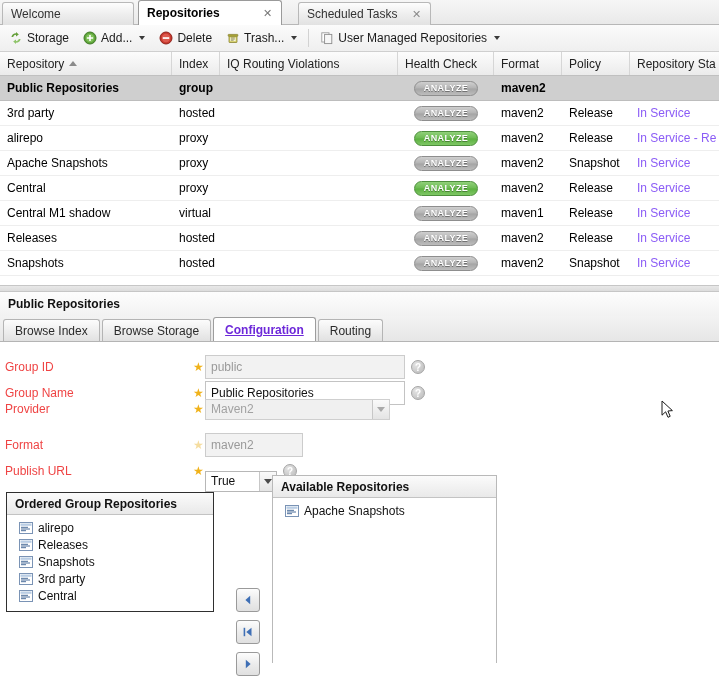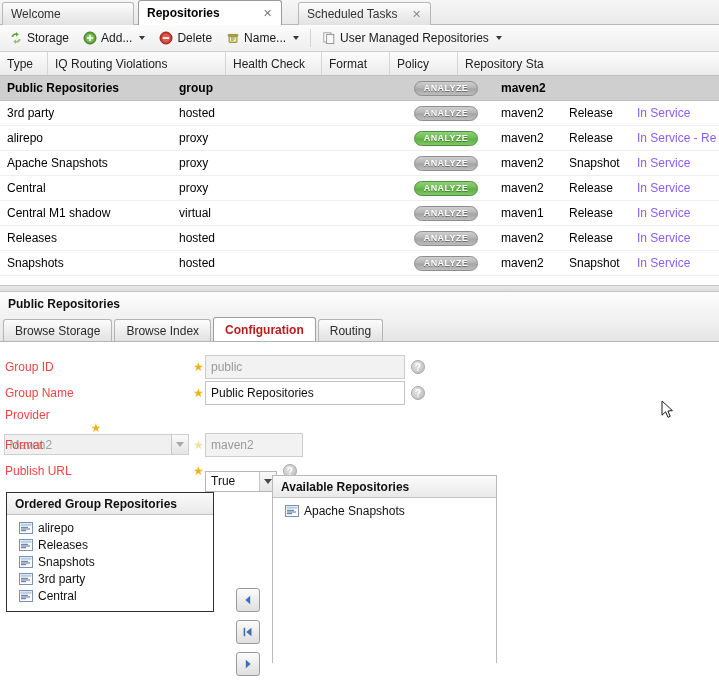--- a/index.html
+++ b/index.html
@@ -138,23 +138,23 @@
   }
   .stab {
     height: 22px; display: flex; align-items: center; padding: 0 11px;
     margin-right: 2px;
     background: linear-gradient(to bottom,#fcfcfc 0%,#ececec 60%,#e1e1e1 100%);
     border: 1px solid #b4b4b4; border-bottom: none;
     border-radius: 3px 3px 0 0;
     font-size: 12px; color: #2b2b2b; white-space: nowrap;
   }
   .stab.active {
-    background: #ffffff; font-weight: bold; color: #b91c1c;
+    background: #ffffff; font-weight: bold; color: #6d28d9;
     height: 24px; border-color: #9d9d9d;
-    position: relative; z-index: 2;
+    position: relative; z-index: 2; text-decoration: underline;
   }
 
   .formarea { position: absolute; left: 0; top: 342px; width: 719px; height: 338px; background: #fff; }
 
   .frow { position: absolute; display: flex; align-items: center; height: 22px; }
   .flabel { width: 192px; font-size: 12px; color: #ef4444; padding-left: 5px; }
   .star {
     width: 13px; text-align: center; color: #f0b21a;
     font-size: 12px; line-height: 12px; flex: none;
   }
@@ -275,42 +275,46 @@
 
     <div class="tbtn">
       <span class="ico">
         <svg viewBox="0 0 14 14" width="14" height="14">
           <rect x="2.2" y="3.4" width="9.6" height="1.9" rx="0.4" fill="#b7b03f" stroke="#7e7921" stroke-width=".7"></rect>
           <rect x="3" y="5.3" width="8" height="6.2" rx="0.5" fill="#d6d06a" stroke="#7e7921" stroke-width=".7"></rect>
           <rect x="4.3" y="6.5" width="5.4" height="3.6" fill="#ffffff" opacity=".75"></rect>
           <path d="M5 6.9h3.8M5 8.1h3.8M5 9.3h2.6" stroke="#6d6a2b" stroke-width=".6"></path>
         </svg>
       </span>
-      <span>Name...</span>
+      <span>Trash...</span>
       <span class="caret"></span>
     </div>
 
     <div class="tsep"></div>
 
     <div class="tbtn">
       <span class="ico">
         <svg viewBox="0 0 14 14" width="14" height="14">
           <rect x="1.8" y="1.8" width="7.2" height="9.2" fill="#ffffff" stroke="#9b9b9b" stroke-width=".9"></rect>
           <rect x="4.6" y="3.4" width="7.2" height="9.2" fill="#f7f7f7" stroke="#8d8d8d" stroke-width=".9"></rect>
         </svg>
       </span>
       <span>User Managed Repositories</span>
       <span class="caret"></span>
     </div>
   </div>
 
   <div class="grid">
     <div class="ghead">
+      <div class="gh c-repo">
+        <span>Repository</span>
+        <span class="sortarrow"></span>
+      </div>
       <div class="gh c-type">
-        <span>Type</span>
+        <span>Index</span>
       </div>
       <div class="gh c-iq">
         <span>IQ Routing Violations</span>
       </div>
       <div class="gh c-hc" style="justify-content:flex-start;">
         <span>Health Check</span>
       </div>
       <div class="gh c-fmt">
         <span>Format</span>
       </div>
@@ -418,24 +422,24 @@
       <div class="gc c-stat">In Service</div>
     </div>
   </div>
 
   <div class="splitter"></div>
 
   <div class="panel-title">Public Repositories</div>
 
   <div class="subtabs">
     <div class="stab">
+      <span>Browse Index</span>
+    </div>
+    <div class="stab">
       <span>Browse Storage</span>
-    </div>
-    <div class="stab">
-      <span>Browse Index</span>
     </div>
     <div class="stab active">
       <span>Configuration</span>
     </div>
     <div class="stab">
       <span>Routing</span>
     </div>
   </div>
 
   <div class="formarea">
@@ -447,21 +451,21 @@
       <span class="helpic">?</span>
     </div>
 
     <div class="frow" style="left:0;top:40px;">
       <span class="flabel">Group Name</span>
       <span class="star">★</span>
       <span class="inp" style="width:200px;">Public Repositories</span>
       <span class="helpic">?</span>
     </div>
 
-    <div class="frow" style="left:0;top:66px;flex-direction:column;">
+    <div class="frow" style="left:0;top:56px;">
       <span class="flabel">Provider</span>
       <span class="star">★</span>
       <span class="sel disabled" style="width:185px;">
         <span>Maven2</span>
         <span class="selarrow">
             <i></i>
           </span>
       </span>
     </div>
 

